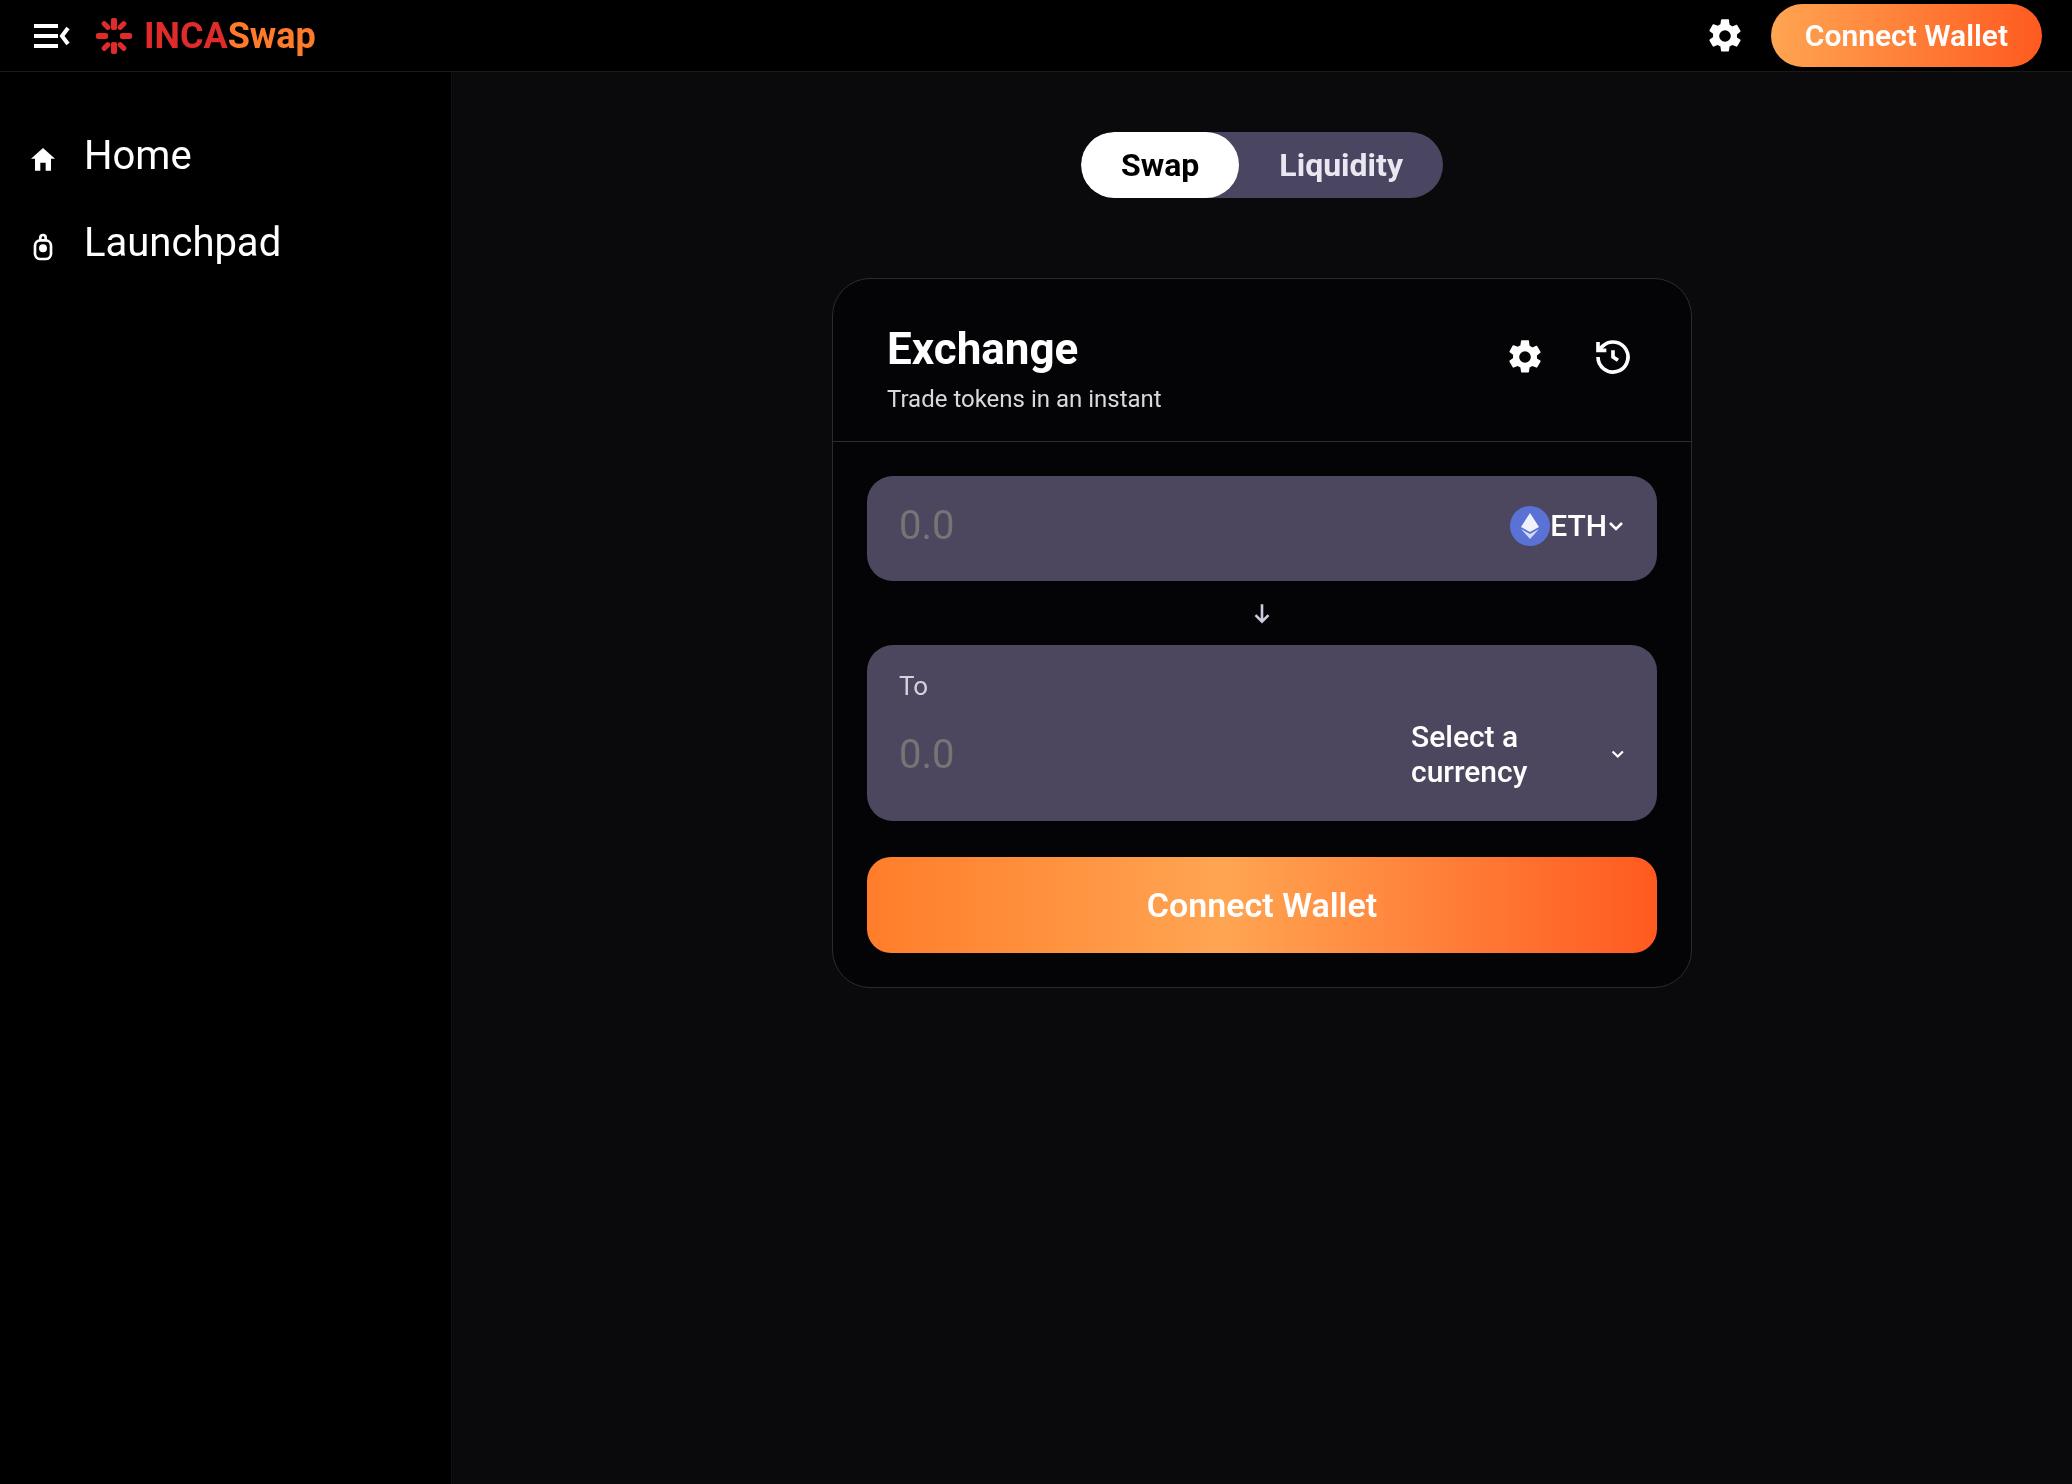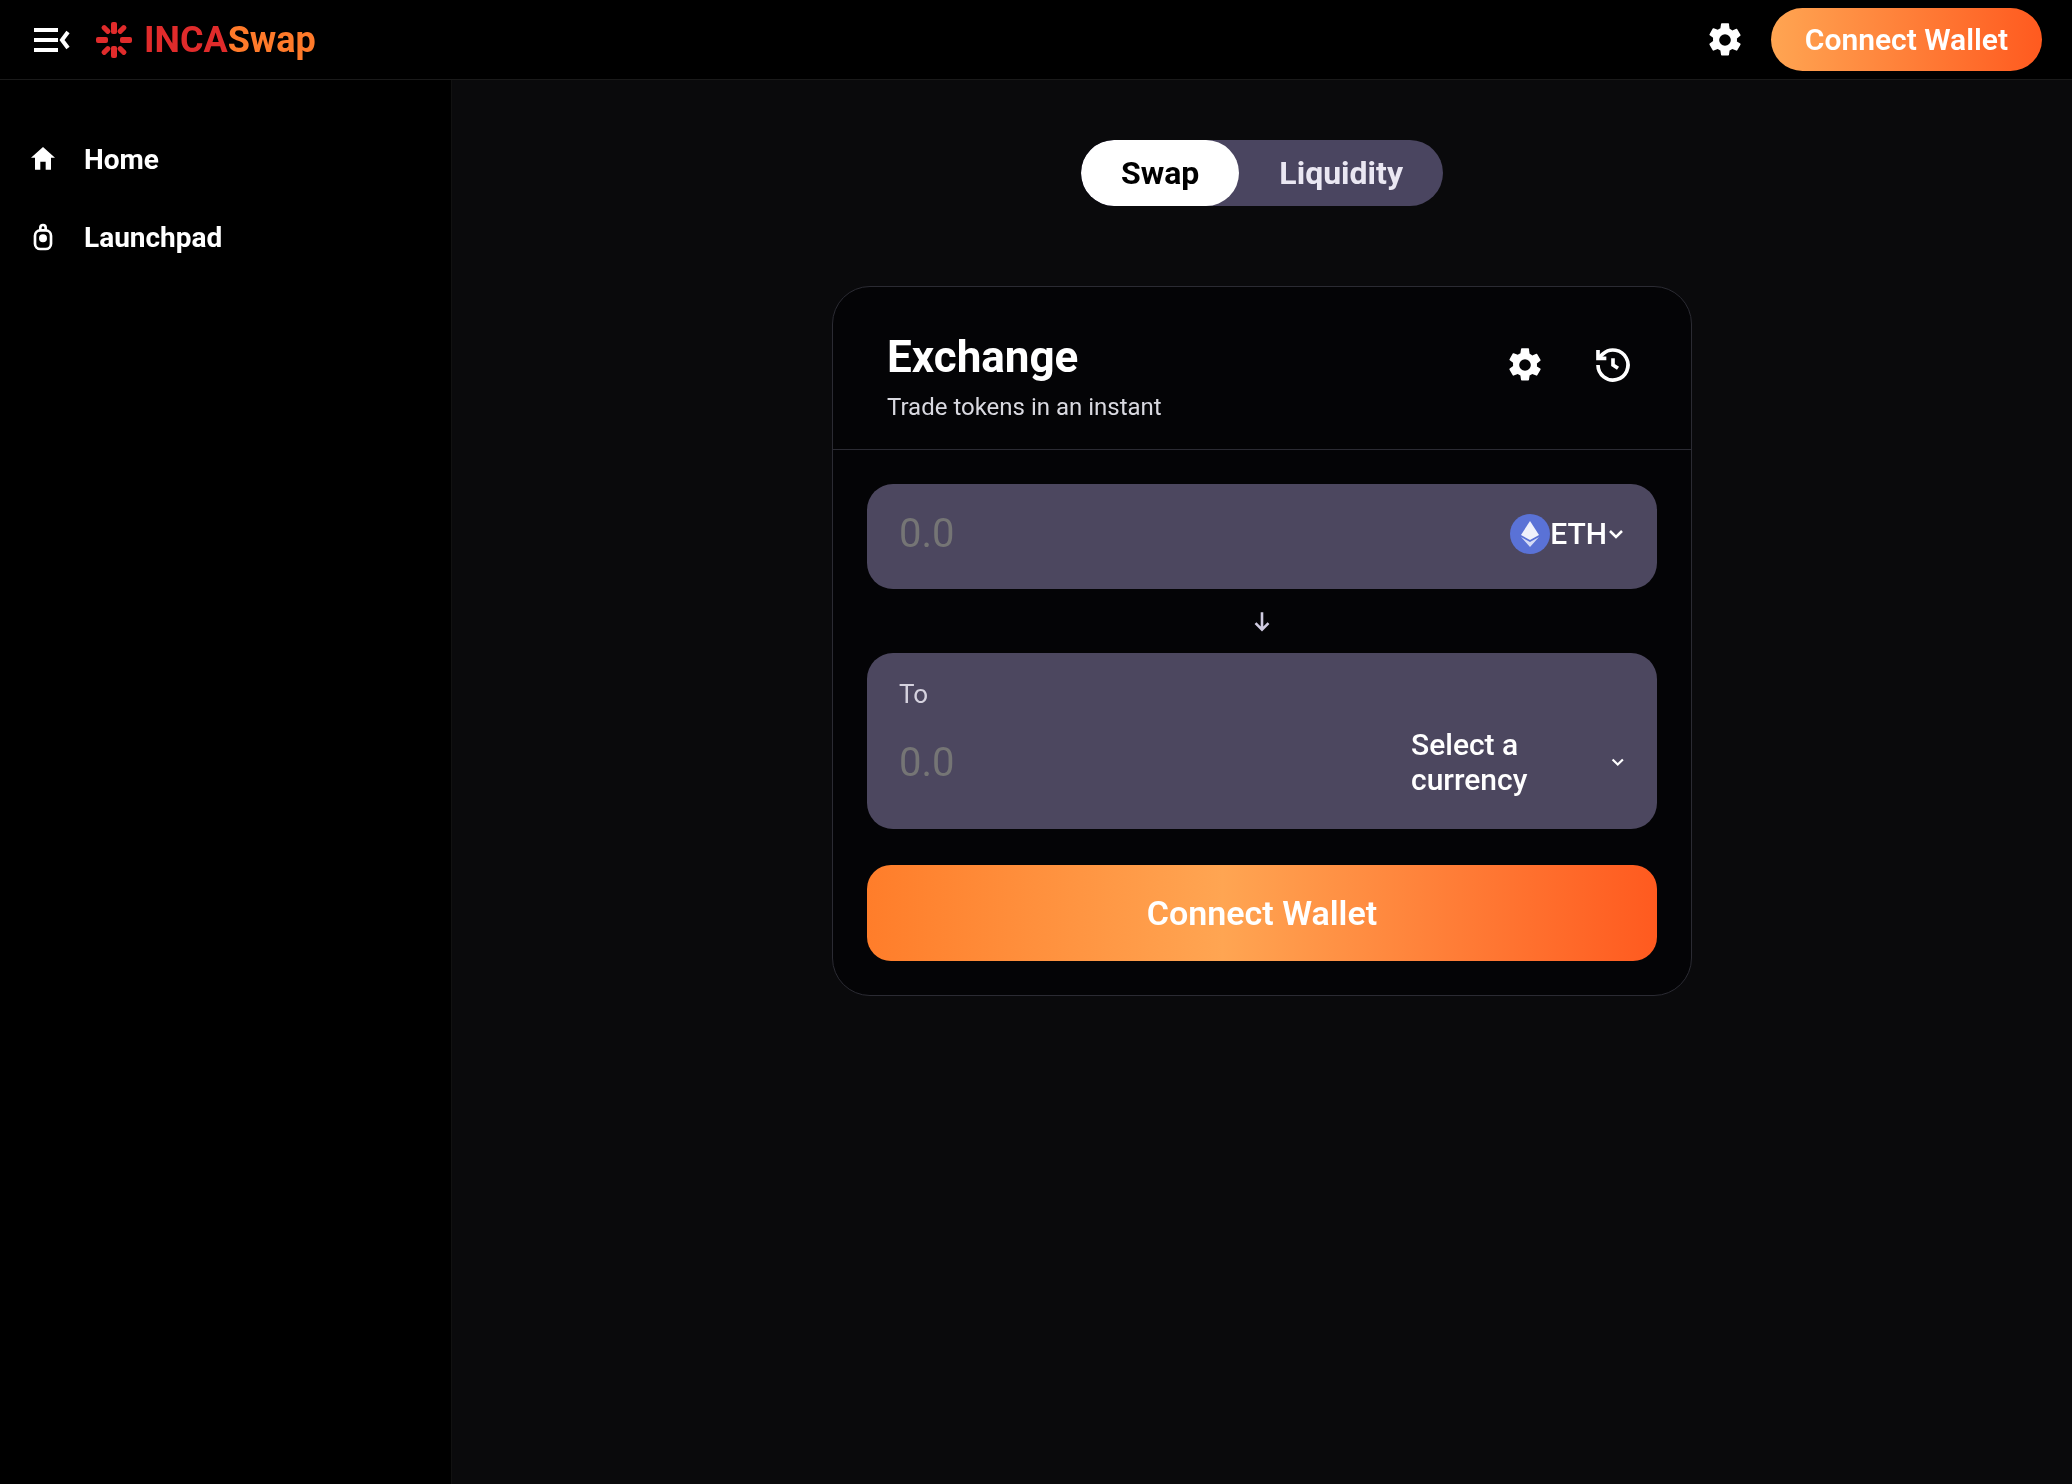--- a/index.html
+++ b/index.html
@@ -14,21 +14,21 @@
   width: 2072px;
   height: 1484px;
   overflow: hidden;
 }
 .app {
   display: flex;
   flex-direction: column;
   height: 100%;
 }
 .topbar {
-  height: 80px;
+  height: 72px;
   display: flex;
   align-items: center;
   padding: 0 30px;
   border-bottom: 1px solid #1a1a1a;
 }
 .menu-toggle {
   width: 44px;
   height: 44px;
   display: flex;
   align-items: center;
@@ -79,25 +79,25 @@
   display: flex;
 }
 .sidebar {
   width: 452px;
   background: #000;
   padding-top: 40px;
   border-right: 1px solid #111;
 }
 .nav-item {
   display: flex;
-  align-items: center;
+  align-items: flex-end;
   padding: 20px 24px;
   cursor: pointer;
-  font-size: 28px;
-  font-weight: 700;
+  font-size: 40px;
+  font-weight: 400;
   color: #fff;
 }
 .nav-icon {
   width: 38px;
   height: 38px;
   margin-right: 22px;
   display: flex;
   align-items: center;
   justify-content: center;
 }

